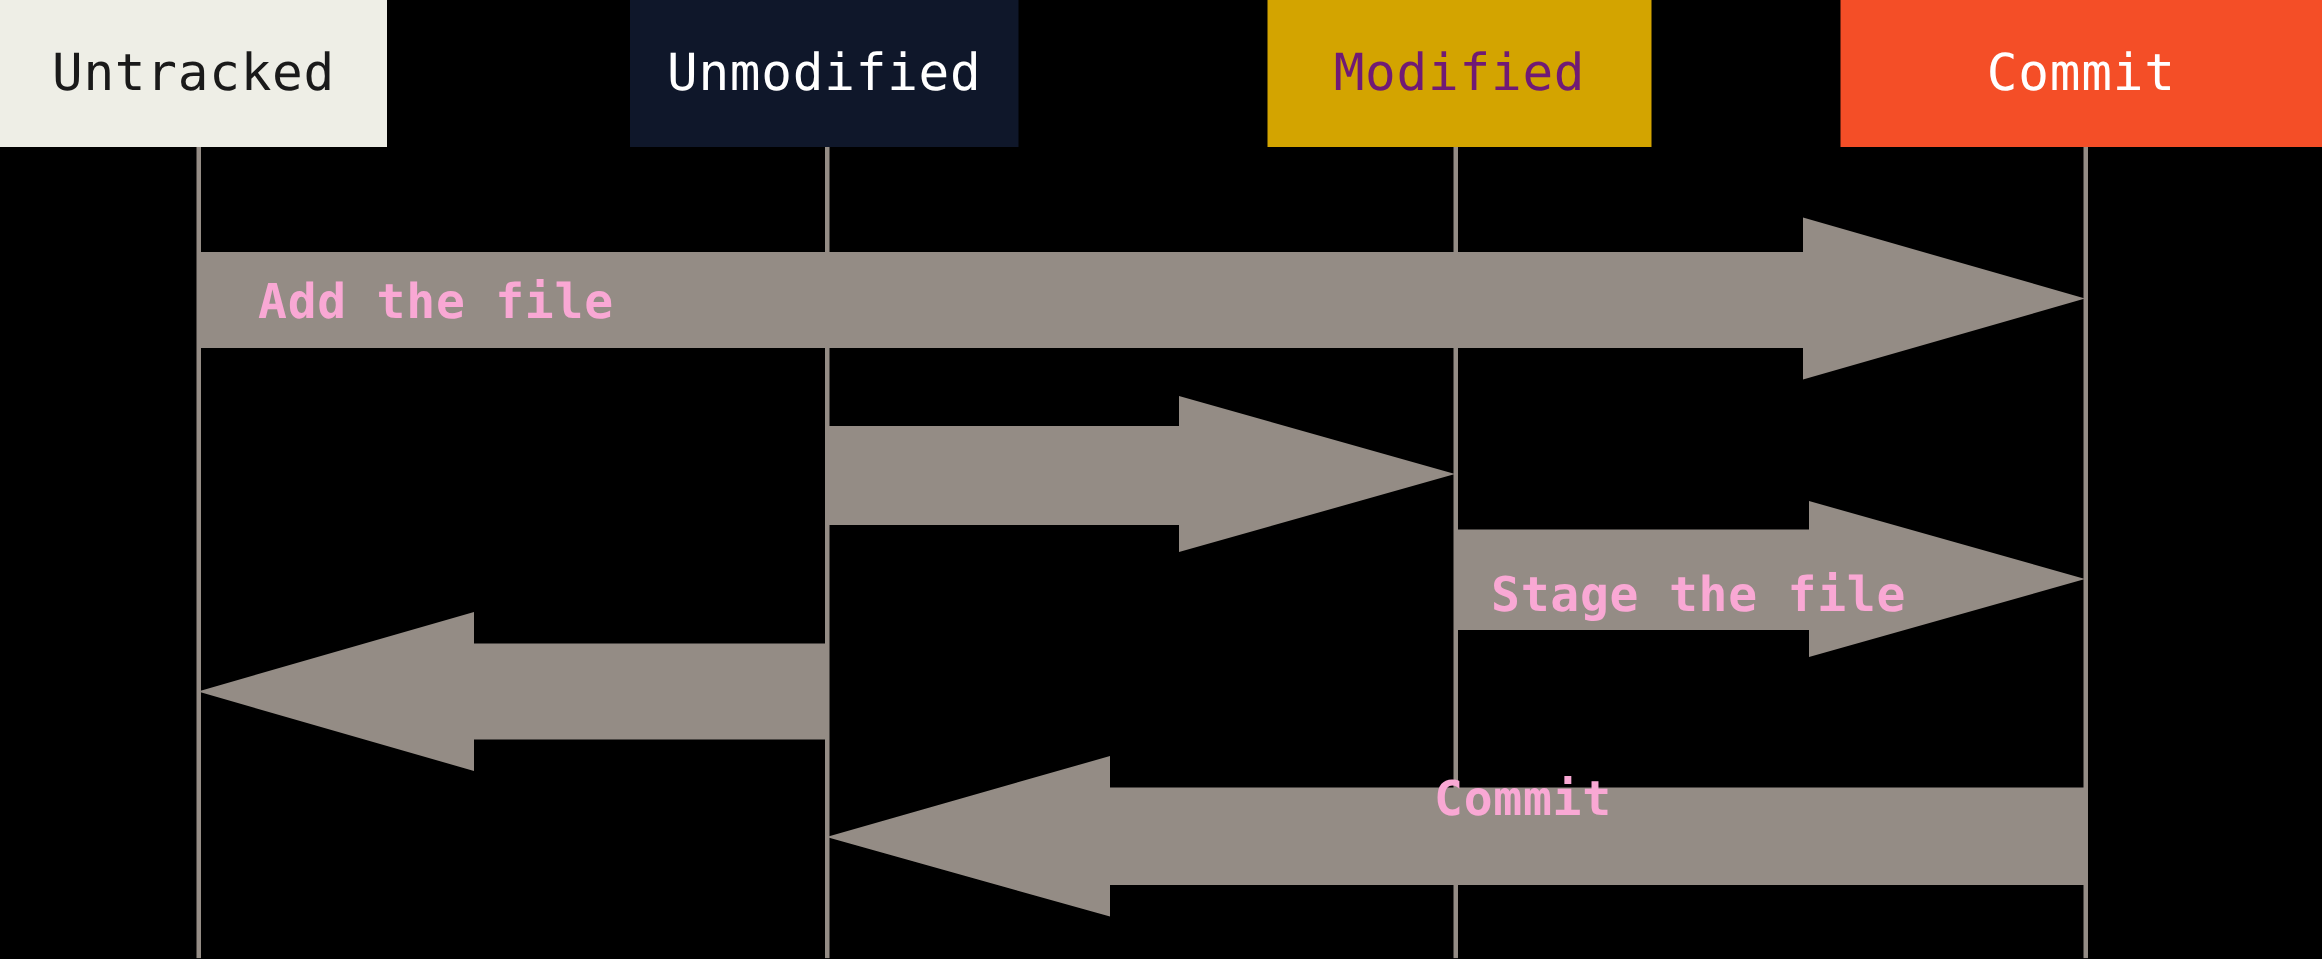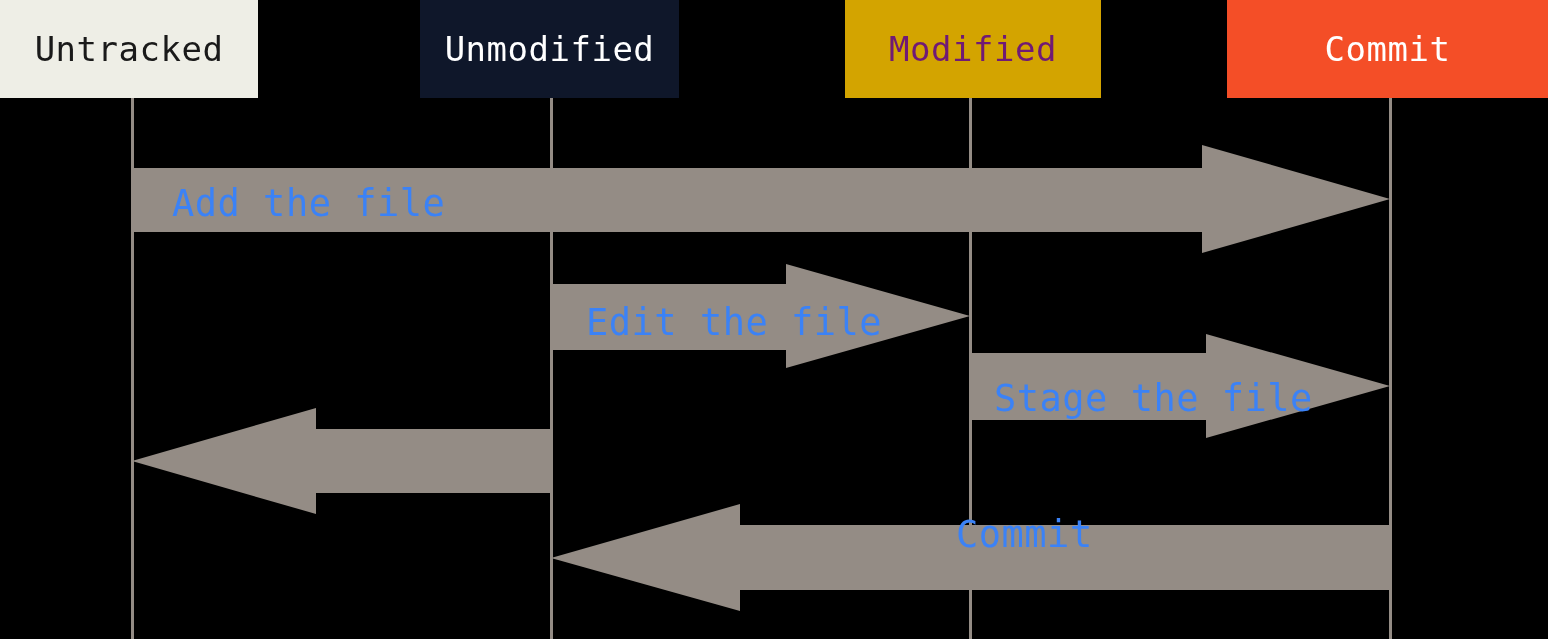--- a/index.html
+++ b/index.html
@@ -45,25 +45,26 @@
     position: absolute;
     left: 0;
     top: 0;
     width: 1548px;
     height: 639px;
   }
 
   
   .arrow-label {
     position: absolute;
-    font-size: 37px;
-    color: #3b82f6;
+    font-size: 32px;
+    color: #f9a8d4;
     line-height: 1;
     white-space: nowrap;
     letter-spacing: 0.5px;
+    font-weight: bold;
   }
 </style>
 </head>
 <body>
 
 <div id="stage">
 
   <div class="state-box" style="left:0px; width:258px; background:#eeeee6;">
     <span class="state-label" style="color:#1a1a1a;">Untracked</span>
   </div>
@@ -93,20 +94,19 @@
 
     <polygon fill="#948c85" points="971,353 1206,353 1206,334 1390,386 1206,438 1206,420 971,420"></polygon>
 
     <polygon fill="#948c85" points="551,429 316,429 316,408 132,461 316,514 316,493 551,493"></polygon>
 
     <polygon fill="#948c85" points="1390,525 740,525 740,504 551,558 740,611 740,590 1390,590"></polygon>
   </svg>
 
   <div class="arrow-label" style="left:172px; top:185px;">Add the file</div>
 
-  <div class="arrow-label" style="left:586px; top:304px;">Edit the file</div>
 
   <div class="arrow-label" style="left:994px; top:380px;">Stage the file</div>
 
 
   <div class="arrow-label" style="left:956px; top:516px;">Commit</div>
 
 </div>
 
 </body></html>

